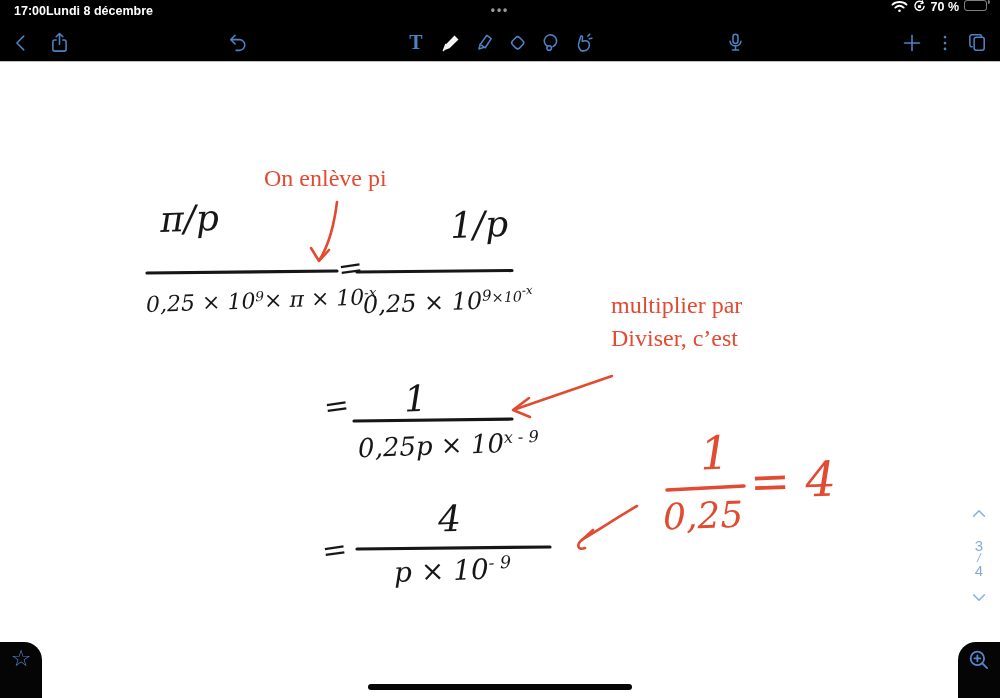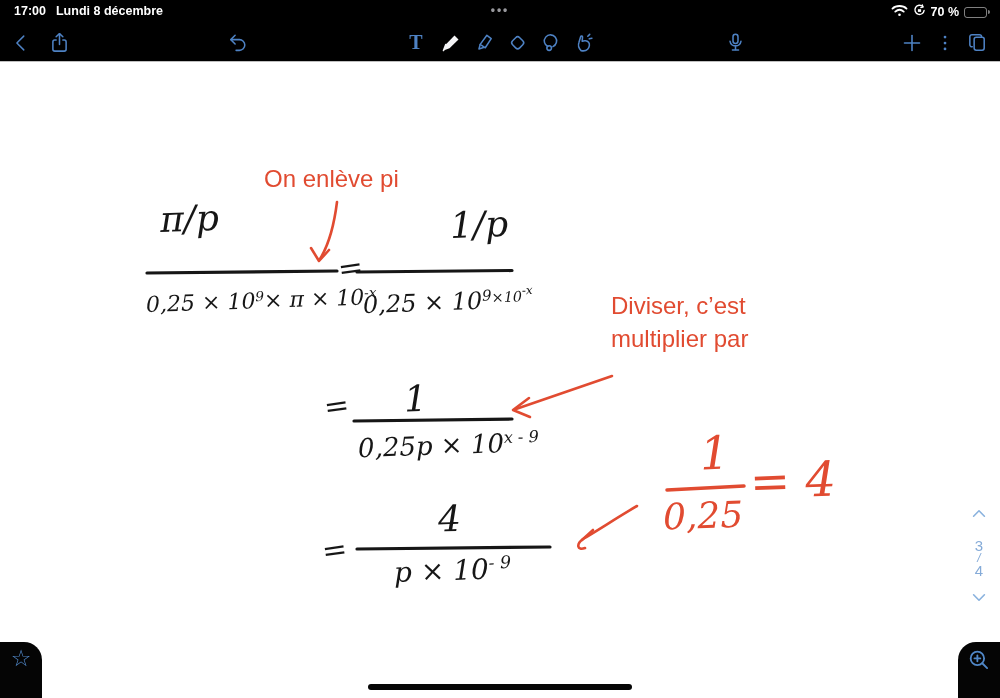--- a/index.html
+++ b/index.html
@@ -6,24 +6,24 @@
   body{
     width:1000px;height:698px;position:relative;overflow:hidden;
     background:#ffffff;font-family:"Liberation Sans",sans-serif;
     -webkit-font-smoothing:antialiased;
   }
   
   .status-bar{
     position:absolute;top:0;left:0;width:1000px;height:24px;background:#000;
     color:#fff;font-size:12.5px;font-weight:bold;z-index:30;
   }
-  .sb-left{position:absolute;left:14px;top:4px;display:flex;gap:10px;}
+  .sb-left{position:absolute;left:14px;top:4px;display:flex;gap:0;}
   .sb-center{position:absolute;left:0;right:0;top:3px;text-align:center;color:#98989d;
     font-size:12px;letter-spacing:2px;font-weight:bold;}
-  .sb-right{position:absolute;right:10px;top:0;height:24px;display:flex;align-items:center;gap:5px;}
+  .sb-right{position:absolute;right:10px;top:0;height:24px;display:flex;align-items:flex-start;gap:5px;}
   .battery-shell{width:23px;height:11px;border:1px solid rgba(255,255,255,.5);border-radius:3px;
     padding:1px;box-sizing:border-box;position:relative;}
   .battery-fill{height:100%;background:#fff;border-radius:1.5px;}
   .battery-nub{width:2px;height:4px;background:rgba(255,255,255,.5);border-radius:0 2px 2px 0;margin-left:-4px;}
   
   .toolbar{
     position:absolute;top:24px;left:0;width:1000px;height:37px;background:#000;z-index:30;
     box-shadow:0 1px 0 rgba(0,0,0,.25);
   }
   .tb-btn{position:absolute;top:50%;transform:translateY(-50%);width:26px;height:26px;
@@ -36,21 +36,21 @@
   
   .hw{position:absolute;z-index:6;font-family:"DejaVu Serif",serif;font-style:italic;color:#161616;
     white-space:nowrap;transform:rotate(-2deg);}
   .hw-red{position:absolute;z-index:6;font-family:"DejaVu Serif",serif;font-style:italic;color:#e14b31;
     white-space:nowrap;transform:rotate(-2deg);}
   .exp{font-size:0.62em;position:relative;top:-0.55em;}
   .exp2{font-size:0.5em;position:relative;top:-1.1em;}
   .tail{font-size:0.6em;position:relative;top:-0.45em;}
   
   .typed-red{position:absolute;z-index:6;color:#e14b31;font-size:24px;line-height:33px;
-    font-family:Liberation Sans, sans-serif;white-space:nowrap;}
+    font-family:Liberation Serif, serif;white-space:nowrap;}
   
   .page-nav{position:absolute;left:964px;top:509px;width:30px;display:flex;flex-direction:column;
     align-items:center;z-index:7;color:#85abd8;font-size:15px;}
   .page-nav svg{stroke:#8ab2de;fill:none;stroke-width:1.8;stroke-linecap:round;stroke-linejoin:round;cursor:pointer;}
   .pn-num{line-height:14px;}
   .pn-slash{font-size:12px;line-height:11px;font-style:italic;}
   
   .corner-tab{position:absolute;bottom:0;height:56px;width:42px;background:#050505;z-index:20;
     display:flex;justify-content:center;align-items:flex-start;padding-top:5px;box-sizing:border-box;cursor:pointer;}
   .corner-left{left:0;border-top-right-radius:18px;}
@@ -192,22 +192,22 @@
     <path d="M612 376 L516 409"></path>
     <path d="M529 398 L513 410 L530 417"></path>
     <path d="M637 506 C618 517 600 529 583 539 C576 544 577 551 585 548"></path>
     <path d="M593 530 L582 540"></path>
     <path d="M667 490 L744 486" stroke-width="3.5"></path>
   </g>
 </svg>
 
 <div class="typed-red" style="left:264px;top:162px;">On enlève pi</div>
 <div class="typed-red" style="left:611px;top:289px;">
+  <div>multiplier par</div>
   <div>Diviser, c’est</div>
-  <div>multiplier par</div>
 </div>
 
 <span class="hw" style="left:160px;top:198px;font-size:36px;">π/p</span>
 <span class="hw" style="left:146px;top:288px;font-size:22px;">
   <span>0,25 × 10</span><span class="exp">9</span><span>× π × 10</span><span class="exp">-x</span>
 </span>
 <span class="hw" style="left:338px;top:250px;font-size:30px;transform:rotate(-8deg);">=</span>
 <span class="hw" style="left:450px;top:204px;font-size:36px;">1/p</span>
 <span class="hw" style="left:363px;top:288px;font-size:24px;">
   <span>0,25 × 10</span><span class="exp">9</span><span class="tail">×10</span><span class="exp2">-x</span>

